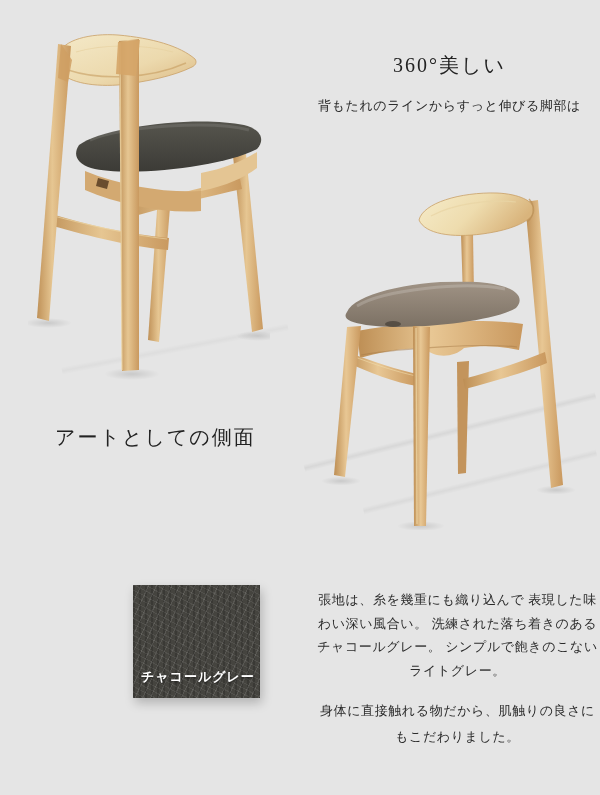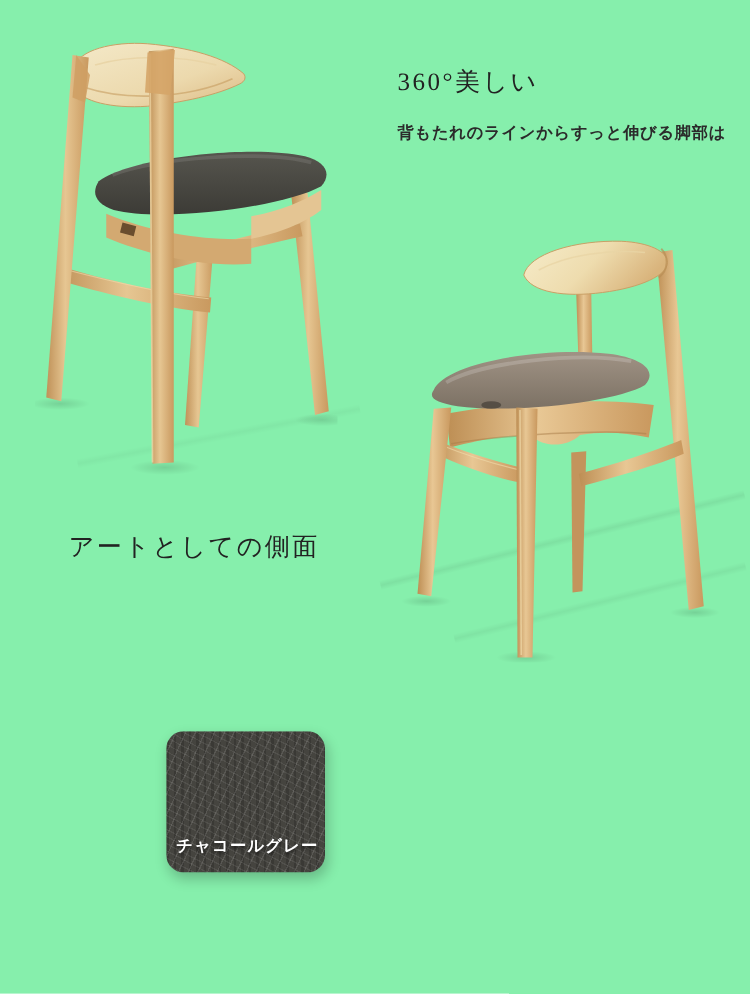--- a/index.html
+++ b/index.html
@@ -1,43 +1,43 @@
 <!DOCTYPE html>
 <html><head>
 <meta charset="utf-8">
 <style>
   html,body{margin:0;padding:0;background:#ffffff;}
   .page{
-    position:relative;width:600px;height:795px;background:#86efac;overflow:hidden;
-    font-family:"Liberation Serif","DejaVu Serif",serif;color:#2b2b2b;
+    position:relative;width:600px;height:795px;background:#e5e5e5;overflow:hidden;
+    font-family:"Liberation Serif","DejaVu Serif",serif;color:#2b2b2b;text-align:center;
   }
   
   .sec{position:absolute;}
   .sec h2{margin:0;font-size:20px;font-weight:400;letter-spacing:2px;color:#222;}
   .body-text{margin:14px 0 0 0;font-size:13px;letter-spacing:0.6px;line-height:26px;}
-  .body-text .ln{display:block;white-space:nowrap;font-weight:bold;}
+  .body-text .ln{display:block;white-space:nowrap;}
   .sec-beauty{left:318px;top:52px;}
   .sec-art{left:16px;top:424px;margin-left:39px;}
   .sec-fabric{left:315px;top:588px;}
   .sec-fabric .p1{margin:0;font-size:13px;letter-spacing:0.6px;line-height:23.5px;}
   .sec-fabric .p2{margin:16px 0 0 0;font-size:13px;letter-spacing:0.6px;line-height:26px;}
   
   .bg-line{position:absolute;height:8px;z-index:0;
     background:linear-gradient(to bottom,rgba(0,0,0,0),rgba(0,0,0,0.06),rgba(0,0,0,0));}
   .bgl-1{left:300px;top:428px;width:300px;transform:rotate(-14deg);}
   .bgl-2{left:360px;top:478px;width:240px;transform:rotate(-14deg);opacity:.8;}
   .bgl-3{left:60px;top:345px;width:230px;transform:rotate(-11deg);opacity:.55;}
   
   .chair{position:absolute;margin:0;z-index:1;}
   .chair svg{display:block;}
   .chair-back{left:28px;top:30px;width:242px;height:352px;}
   .chair-front{left:313px;top:170px;width:262px;height:360px;}
   
   .swatches{position:absolute;left:58px;top:585px;width:202px;height:170px;z-index:1;}
-  .swatch{position:absolute;border-radius:14px;}
+  .swatch{position:absolute;}
   .swatch-charcoal{
     left:75px;top:0;width:127px;height:113px;z-index:2;
     background-color:#45443f;
     background-image:
       repeating-linear-gradient(115deg,rgba(255,255,255,.10) 0 1px,transparent 1px 7px),
       repeating-linear-gradient(28deg,rgba(255,255,255,.07) 0 1px,transparent 1px 5px),
       repeating-linear-gradient(90deg,rgba(0,0,0,.16) 0 2px,transparent 2px 6px);
     box-shadow:2px 5px 10px rgba(0,0,0,.22);
   }
   .swatch-light{
@@ -216,14 +216,26 @@
   <section class="sec sec-art">
     <h2>アートとしての側面</h2>
   </section>
 
   <div class="swatches">
     <div class="swatch swatch-charcoal">
       <span class="swatch-label">チャコールグレー</span>
     </div>
   </div>
 
+  <section class="sec sec-fabric">
+    <p class="p1">
+      <span class="ln">張地は、糸を幾重にも織り込んで</span>
+      <span class="ln">表現した味わい深い風合い。</span>
+      <span class="ln">洗練された落ち着きのあるチャコールグレー。</span>
+      <span class="ln">シンプルで飽きのこないライトグレー。</span>
+    </p>
+    <p class="p2">
+      <span class="ln">身体に直接触れる物だから、肌触りの良さに</span>
+      <span class="ln">もこだわりました。</span>
+    </p>
+  </section>
 
 </div>
 
 </body></html>

